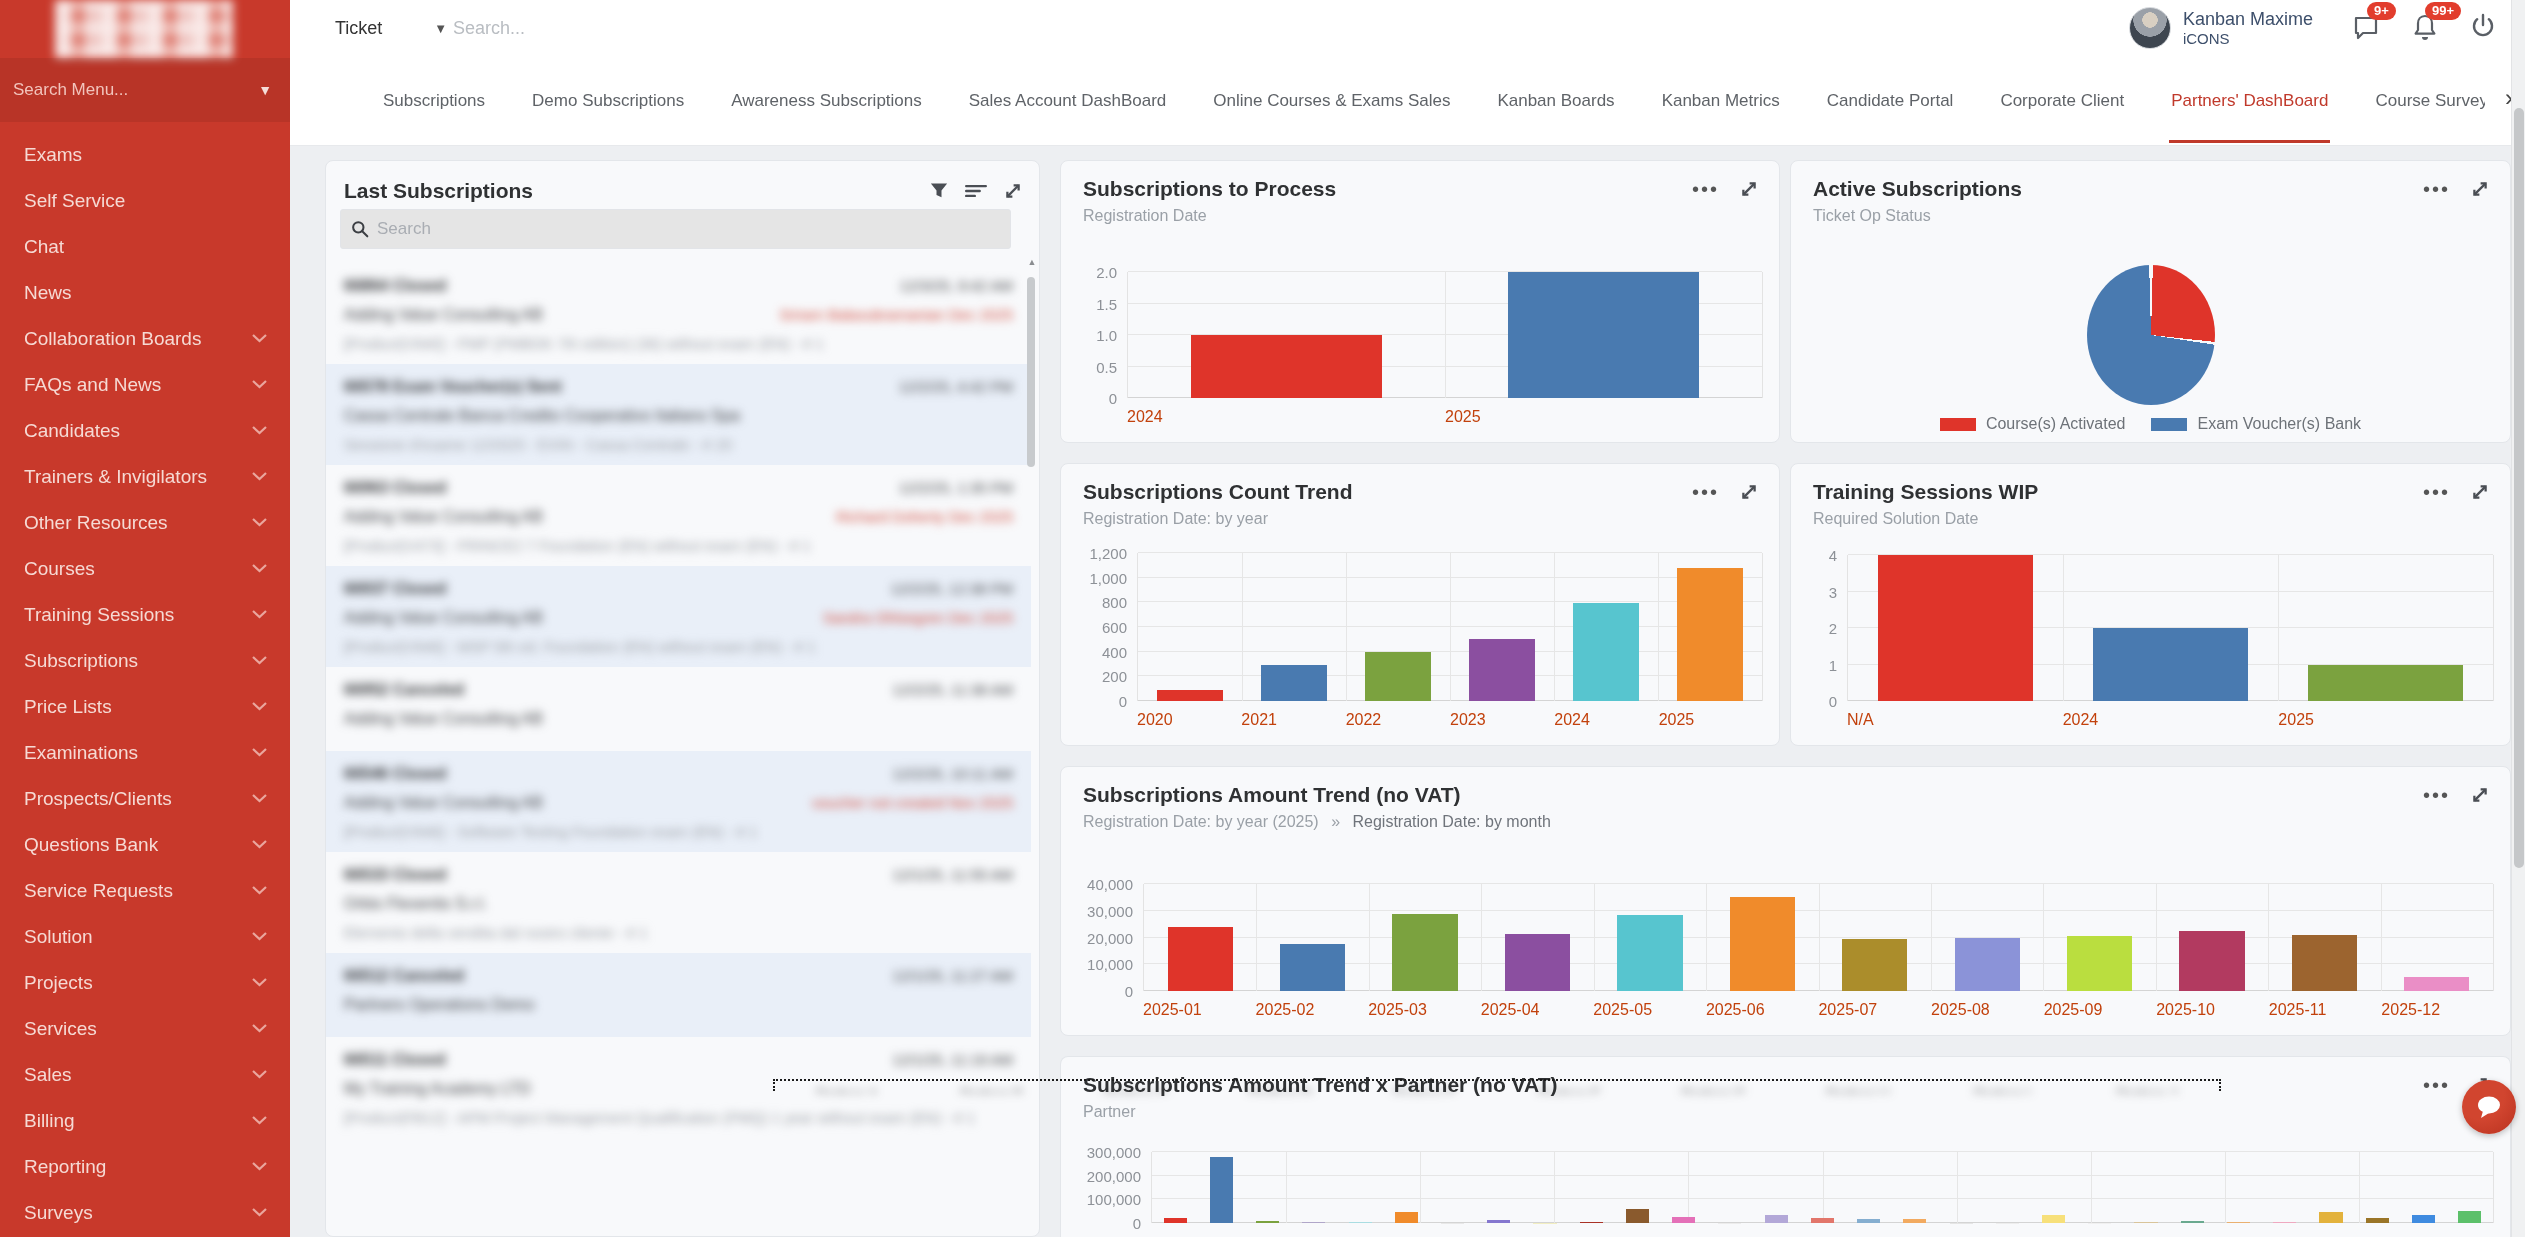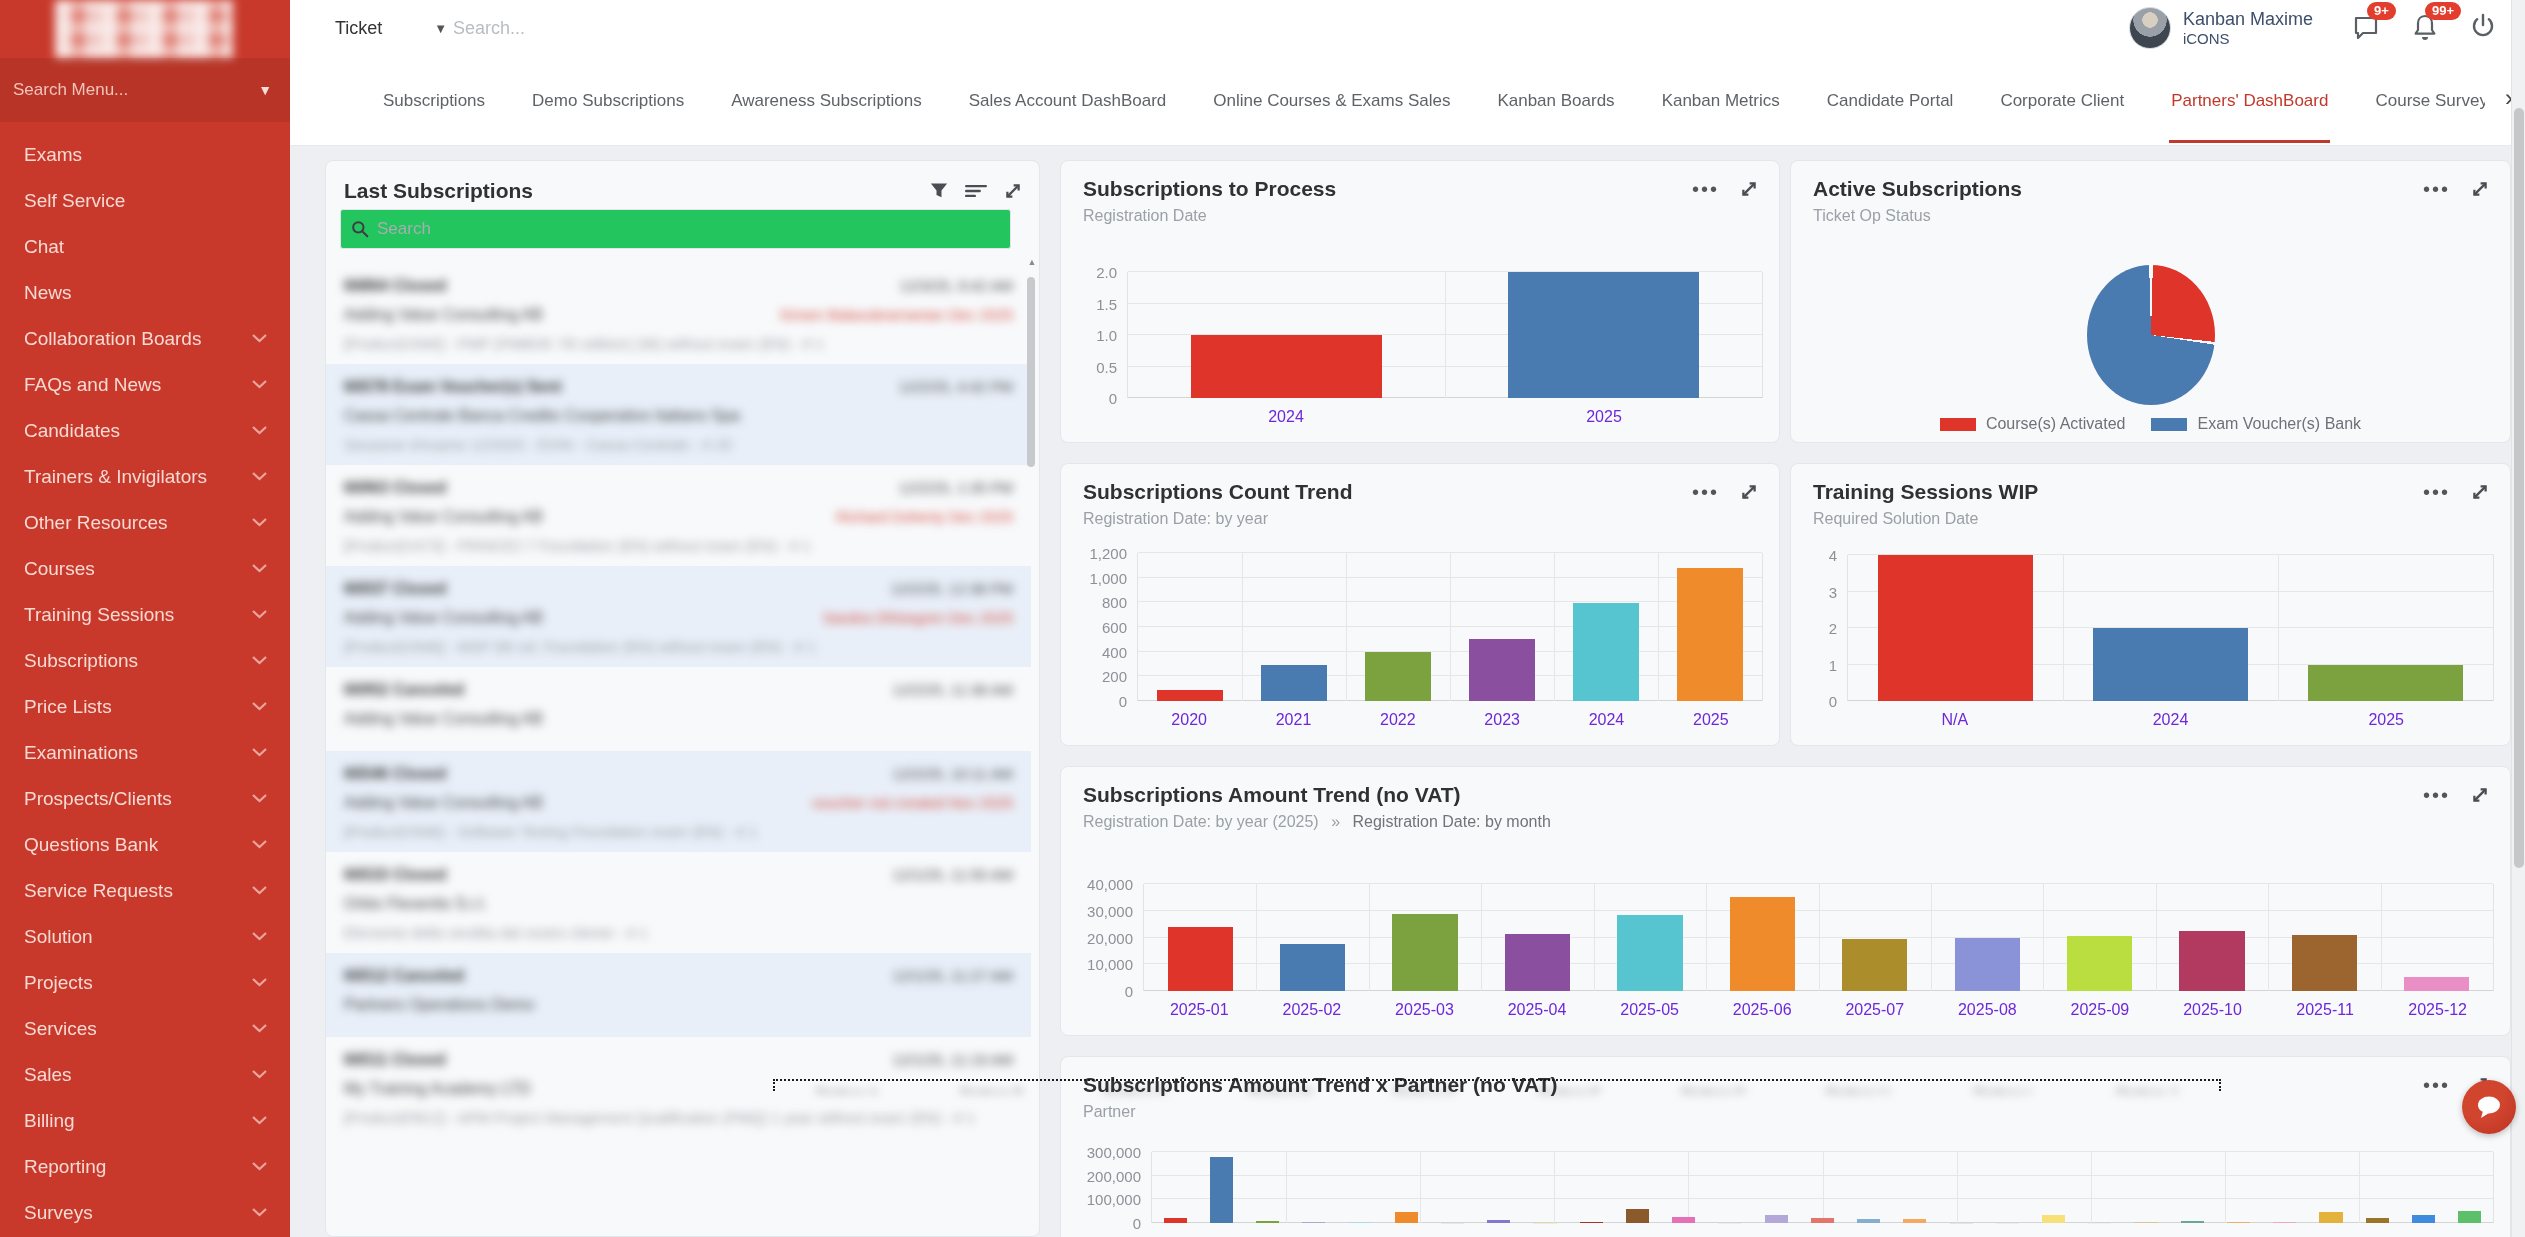--- a/index.html
+++ b/index.html
@@ -64,35 +64,35 @@
   .plot { position:absolute; right:0; top:0; border-left:1px solid #e3e3e3; border-right:1px solid #e3e3e3; }
   .hline { position:absolute; left:0; right:0; height:1px; background:#e6e6e6; }
   .hline.base { background:#d4d4d4; }
   .vline { position:absolute; top:0; bottom:0; width:1px; background:#e6e6e6; }
   .bars { position:absolute; left:0; right:0; top:0; bottom:0; display:flex; align-items:flex-end; }
   .bcol { flex:1; display:flex; justify-content:center; align-items:flex-end; height:100%; }
   .bar { display:block; }
   .ylabels { position:absolute; top:0; left:0; }
   .ylab { position:absolute; right:10px; transform:translateY(50%); font-size:15px; color:#8d9197; white-space:nowrap; }
   .xlabels { position:absolute; left:0; right:0; display:flex; }
-  .xlab { flex:1; text-align:center; font-size:16px; color:#6d28d9; padding-top:10px; }
+  .xlab { flex:1; text-align:left; font-size:16px; color:#c2410c; padding-top:10px; }
 
   
   #pie-wrap { position:absolute; left:0; right:0; top:104px; display:flex; justify-content:center; }
   #pie { width:128px; height:140px; border-radius:50%; cursor:pointer; }
   #pie-legend { position:absolute; left:0; right:0; top:254px; display:flex; justify-content:center; gap:26px; }
   .leg-item { display:flex; align-items:center; gap:10px; cursor:pointer; }
   .leg-swatch { width:36px; height:13px; }
   .leg-label { font-size:16px; color:#6d7278; }
 
   
   #subs-card { left:35px; top:14px; width:715px; height:1077px; overflow:hidden; }
   #subs-title { position:absolute; left:18px; top:18px; font-size:21px; font-weight:bold; color:#2f3133; }
   #subs-icons { position:absolute; right:16px; top:20px; display:flex; gap:16px; }
-  #subs-search-box { position:absolute; left:14px; top:48px; right:28px; height:40px; background:#22c55e; border:1px solid #e2e4e8; border-radius:3px; display:flex; align-items:center; padding:0 10px; }
+  #subs-search-box { position:absolute; left:14px; top:48px; right:28px; height:40px; background:#e5e5e5; border:1px solid #e2e4e8; border-radius:3px; display:flex; align-items:center; padding:0 10px; }
   #subs-search { border:none; outline:none; flex:1; font-size:17px; color:#444; margin-left:8px; background:transparent; }
   #subs-search::placeholder { color:#a9adb3; }
   #subs-list { position:absolute; left:0; top:102px; right:8px; bottom:0; overflow:hidden; }
   .sub-item { position:relative; padding:14px 18px 12px 18px; cursor:pointer; }
   .sub-item.hl { background:#e9eff8; }
   .rowline { display:flex; justify-content:space-between; align-items:baseline; margin-bottom:11px; }
   .s-id { font-size:16px; font-weight:bold; color:#35373a; }
   .s-time { font-size:15px; color:#45474a; }
   .s-co { font-size:16px; color:#45474a; }
   .s-alert { font-size:15px; color:#d2493a; }

